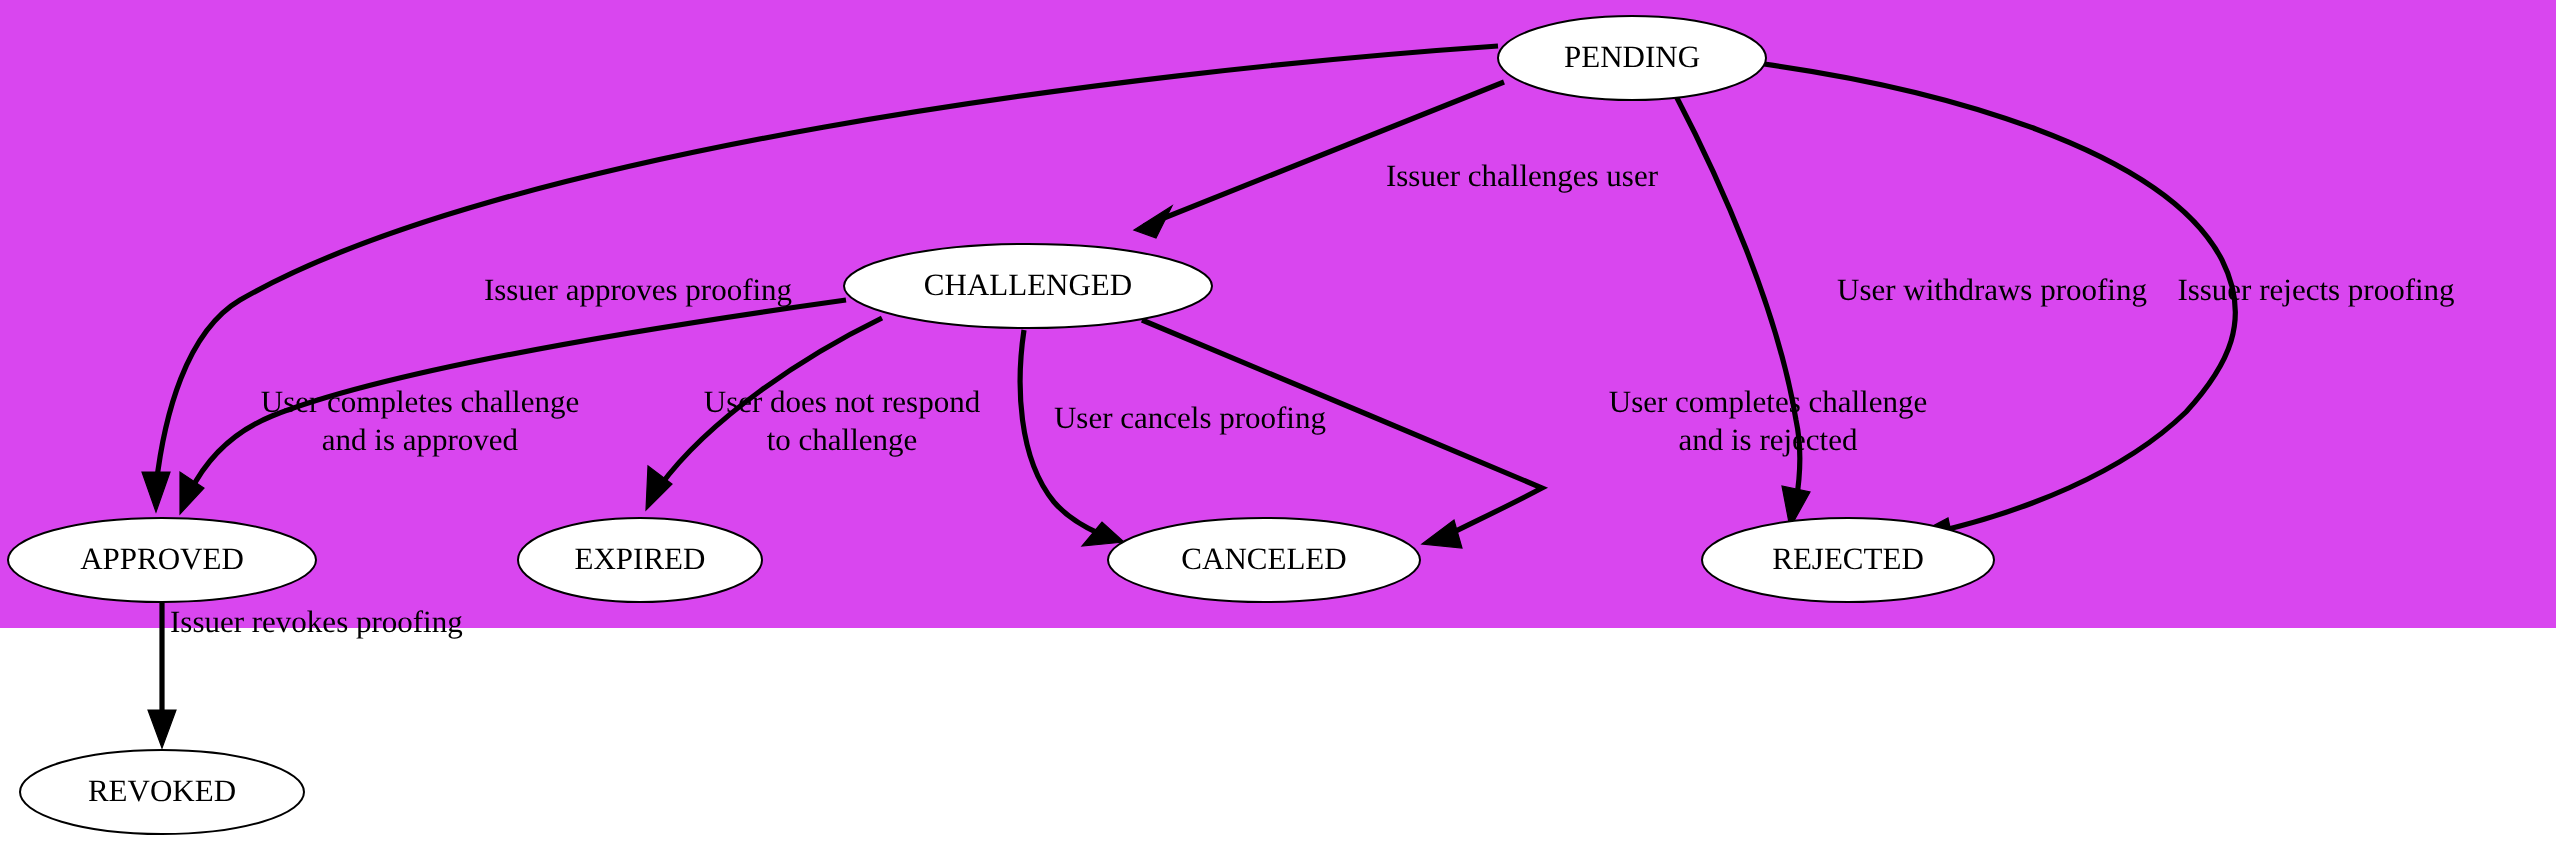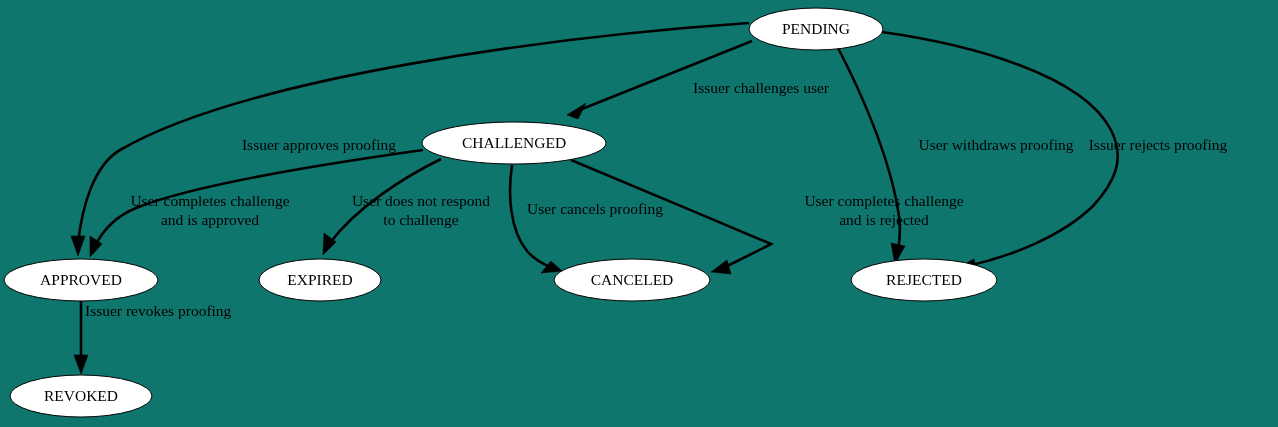--- a/index.html
+++ b/index.html
@@ -9,22 +9,22 @@
   }
   body {
     width: 1278px;
     height: 427px;
     overflow: hidden;
     font-family: "Liberation Serif", "DejaVu Serif", serif;
   }
   #graph-root {
     position: relative;
     width: 1278px;
-    height: 427px;
-    background: #0f766e;
+    height: 314px;
+    background: #d946ef;
   }
   svg#state-graph {
     display: block;
     width: 1278px;
     height: 427px;
   }
   .node-ellipse {
     fill: #ffffff;
     stroke: #000000;
     stroke-width: 1;

